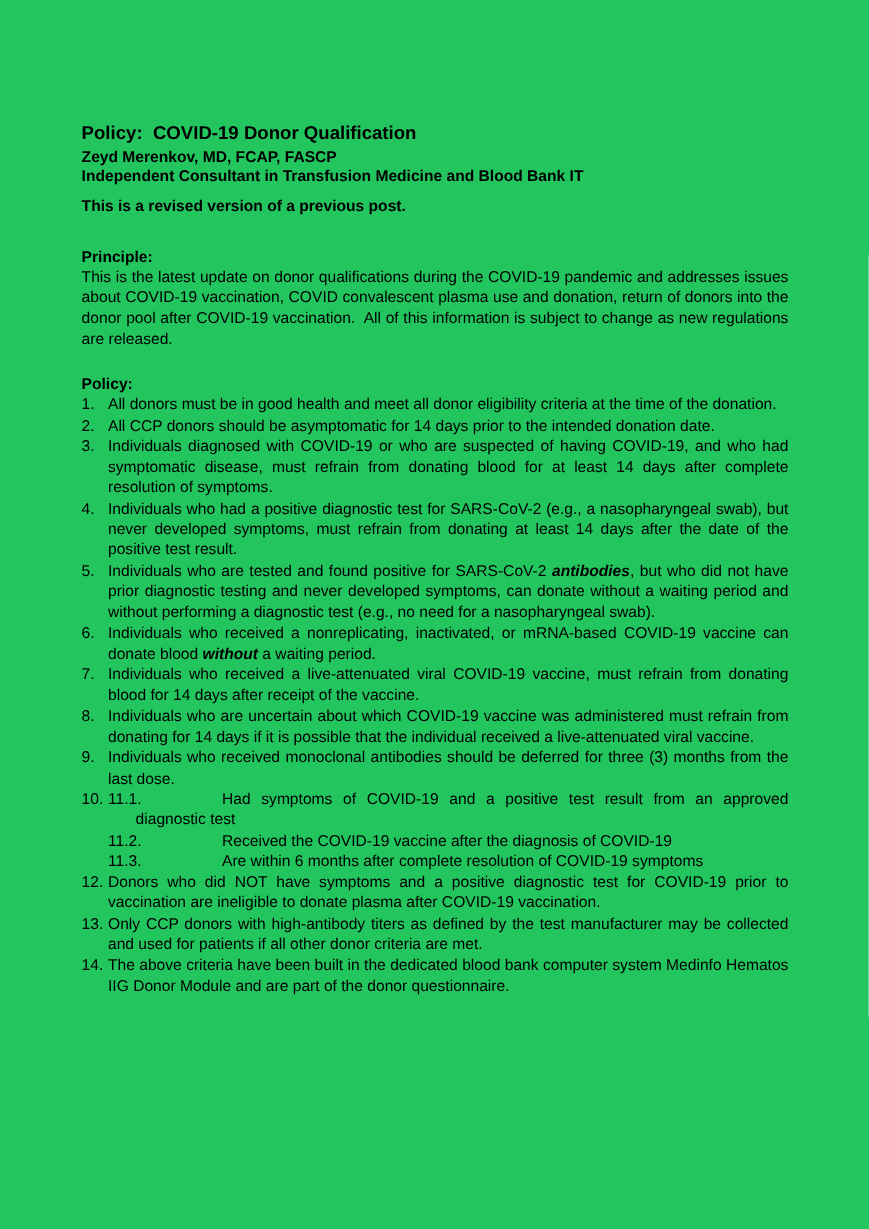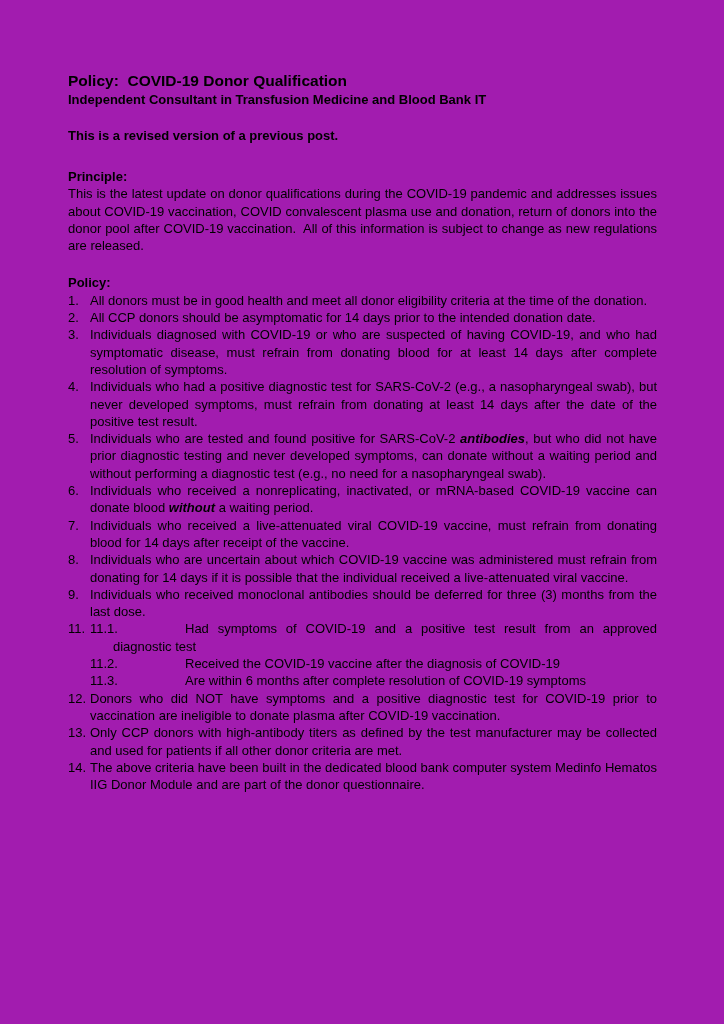--- a/index.html
+++ b/index.html
@@ -4,23 +4,23 @@
 <style>
   html, body {
     margin: 0;
     padding: 0;
     background: #ffffff;
   }
   .page {
     position: relative;
     width: 724px;
     height: 1024px;
-    background: #a21caf;
+    background: #22c55e;
     box-sizing: border-box;
-    padding: 71px 67px 0 68px;
+    padding: 102px 67px 0 68px;
     font-family: "Liberation Sans", sans-serif;
     color: #000000;
     overflow: hidden;
   }
   .doc-header {
     font-weight: bold;
     font-size: 13px;
     line-height: 15.5px;
   }
   .title {
@@ -29,21 +29,21 @@
     margin: 0 0 2px 0;
     font-weight: bold;
   }
   .author-line, .role-line {
     margin: 0;
   }
   .revision {
     font-weight: bold;
     font-size: 13px;
     line-height: 15.5px;
-    margin-top: 20px;
+    margin-top: 10px;
   }
   .section {
     font-size: 13px;
     line-height: 17.3px;
   }
   .principle-section { margin-top: 25px; }
   .policy-section { margin-top: 20px; }
   .section-heading {
     font-weight: bold;
     margin: 0;
@@ -77,20 +77,21 @@
     text-indent: 0;
   }
   .b { font-weight: bold; font-style: italic; }
 </style>
 </head>
 <body>
 
 <div class="page">
   <div class="doc-header">
     <p class="title">Policy:&nbsp; COVID-19 Donor Qualification</p>
+    <p class="author-line">Zeyd Merenkov, MD, FCAP, FASCP</p>
     <p class="role-line">Independent Consultant in Transfusion Medicine and Blood Bank IT</p>
   </div>
 
   <p class="revision">This is a revised version of a previous post.</p>
 
   <div class="section principle-section">
     <p class="section-heading">Principle:</p>
     <p class="principle-body">This is the latest update on donor qualifications during the COVID-19 pandemic and addresses issues about COVID-19 vaccination, COVID convalescent plasma use and donation, return of donors into the donor pool after COVID-19 vaccination.&nbsp; All of this information is subject to change as new regulations are released.</p>
   </div>
 
@@ -145,21 +146,21 @@
             <div><span>Individuals who are uncertain about which COVID-19 vaccine was administered must refrain from donating for 14 days if it is possible that the individual received a live-attenuated viral vaccine.</span></div>
           </div>
         </div>
         <div class="item">
           <div class="num">9.</div>
           <div class="txt">
             <div><span>Individuals who received monoclonal antibodies should be deferred for three (3) months from the last dose.</span></div>
           </div>
         </div>
         <div class="item">
-          <div class="num">11.</div>
+          <div class="num">10.</div>
           <div class="txt">
             <div class="subitem"><span class="subnum">11.1.</span><span>Had symptoms of COVID-19 and a positive test result from an approved diagnostic test</span></div>
             <div class="subitem"><span class="subnum">11.2.</span><span>Received the COVID-19 vaccine after the diagnosis of COVID-19</span></div>
             <div class="subitem"><span class="subnum">11.3.</span><span>Are within 6 months after complete resolution of COVID-19 symptoms</span></div>
           </div>
         </div>
         <div class="item">
           <div class="num">12.</div>
           <div class="txt">
             <div><span>Donors who did NOT have symptoms and a positive diagnostic test for COVID-19 prior to vaccination are ineligible to donate plasma after COVID-19 vaccination.</span></div>

